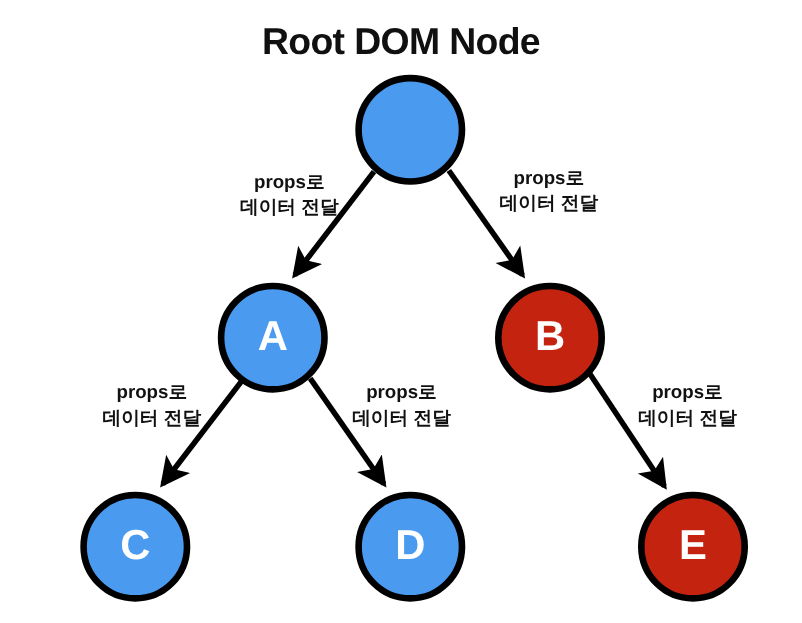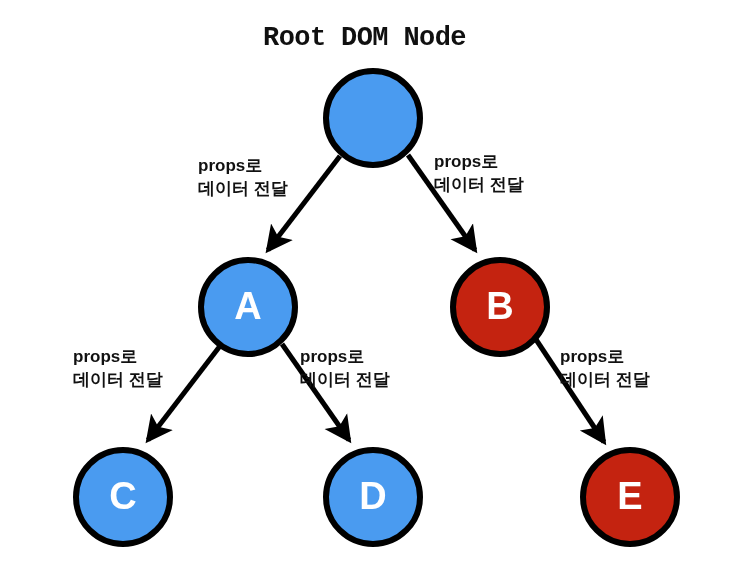--- a/index.html
+++ b/index.html
@@ -21,27 +21,26 @@
     top: 0;
     width: 729px;
     height: 566px;
   }
   .page-title {
     position: absolute;
     left: 0;
     top: 18px;
     width: 729px;
     text-align: center;
-    font-size: 27px;
+    font-size: 34px;
     font-weight: 700;
     letter-spacing: -0.6px;
     color: #101010;
     line-height: 40px;
     white-space: nowrap;
-    font-family: Liberation Mono, monospace;
   }
   .node {
     position: absolute;
     width: 100px;
     height: 100px;
     border-radius: 50%;
     border: 6px solid #000000;
     box-sizing: border-box;
     display: flex;
     align-items: center;
@@ -54,20 +53,21 @@
     color: #ffffff;
     line-height: 1;
     margin-top: -2px;
     user-select: none;
   }
   .node-blue { background: #4a9bf0; }
   .node-red  { background: #c42310; }
 
   .edge-label {
     position: absolute;
+    text-align: center;
     font-size: 17px;
     font-weight: 600;
     color: #111111;
     line-height: 23px;
     white-space: nowrap;
     z-index: 4;
   }
   .edge-label .l1 { display: block; }
   .edge-label .l2 { display: block; }
 

